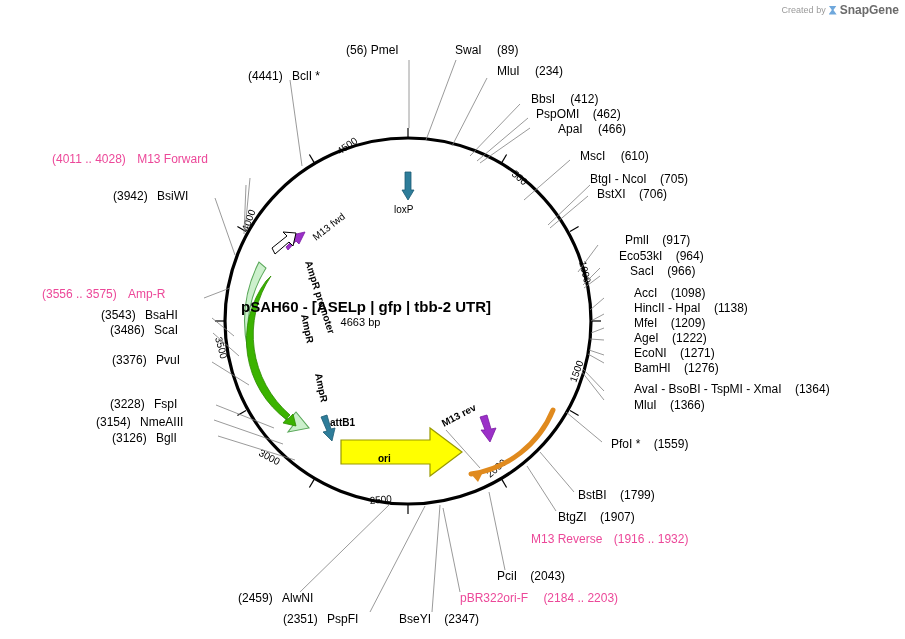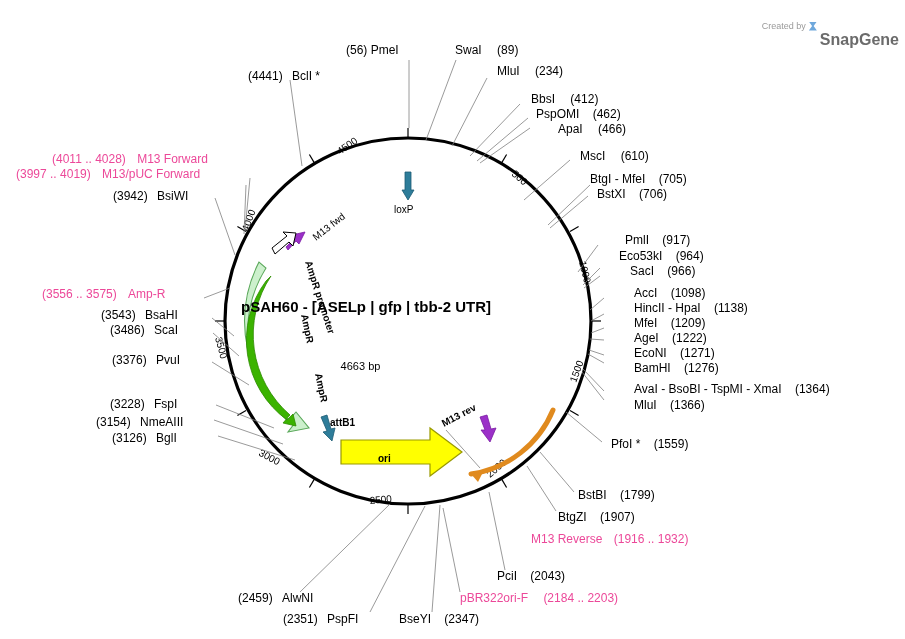--- a/index.html
+++ b/index.html
@@ -34,22 +34,21 @@
     top: 3px;
     font-size: 9px;
     color: #9a9a9a;
     display: flex;
     align-items: center;
     gap: 3px;
   }
   .watermark .sg {
     font-weight: bold;
     color: #6b6b6b;
-    font-size: 16px;
-    margin-top: 28px;
+    font-size: 12px;
   }
   .wm-mark {
     display: inline-block;
     width: 8px;
     height: 9px;
     background: #6fa8dc;
     clip-path: polygon(0 0, 100% 0, 60% 50%, 100% 100%, 0 100%, 40% 50%);
   }
   .plasmid-name {
     position: absolute;
@@ -62,21 +61,20 @@
     color: #000000;
   }
   .plasmid-size {
     position: absolute;
     left: 0;
     top: 316px;
     width: 721px;
     text-align: center;
     font-size: 11px;
     color: #000000;
-    margin-top: 44px;
   }
   svg { position: absolute; left: 0; top: 0; }
   .tick-num {
     font-size: 10px;
     fill: #000000;
     font-family: "Liberation Sans", sans-serif;
   }
   .feat-label-sm {
     font-size: 10px;
     font-family: "Liberation Sans", sans-serif;
@@ -250,21 +248,21 @@
   <div class="lbl" style="left:558px; top:123px;">
     <span class="bold">ApaI</span>
     <span class="pos" style="margin-left:12px;">(466)</span>
   </div>
 
   <div class="lbl" style="left:580px; top:150px;">
     <span class="bold">MscI</span>
     <span class="pos" style="margin-left:12px;">(610)</span>
   </div>
   <div class="lbl" style="left:590px; top:173px;">
-    <span class="bold">BtgI  -  MfeI</span>
+    <span class="bold">BtgI  -  NcoI</span>
     <span class="pos" style="margin-left:10px;">(705)</span>
   </div>
   <div class="lbl" style="left:597px; top:188px;">
     <span class="bold">BstXI</span>
     <span class="pos" style="margin-left:10px;">(706)</span>
   </div>
   <div class="lbl" style="left:625px; top:234px;">
     <span class="bold">PmlI</span>
     <span class="pos" style="margin-left:10px;">(917)</span>
   </div>
@@ -368,24 +366,20 @@
   </div>
   <div class="lbl" style="left:248px; top:70px;">
     <span class="pos">(4441)</span>
     <span class="bold" style="margin-left:6px;">BclI *</span>
   </div>
 
   <div class="lbl purple" style="left:52px; top:153px;">
     <span>(4011 .. 4028)</span>
     <span style="margin-left:8px;">M13 Forward</span>
   </div>
-  <div class="lbl purple" style="left:16px; top:168px;">
-    <span>(3997 .. 4019)</span>
-    <span style="margin-left:8px;">M13/pUC Forward</span>
-  </div>
   <div class="lbl purple" style="left:42px; top:288px;">
     <span>(3556 .. 3575)</span>
     <span style="margin-left:8px;">Amp-R</span>
   </div>
   <div class="lbl purple" style="left:531px; top:533px;">
     <span>M13 Reverse</span>
     <span style="margin-left:8px;">(1916 .. 1932)</span>
   </div>
   <div class="lbl purple" style="left:460px; top:592px;">
     <span>pBR322ori-F</span>

